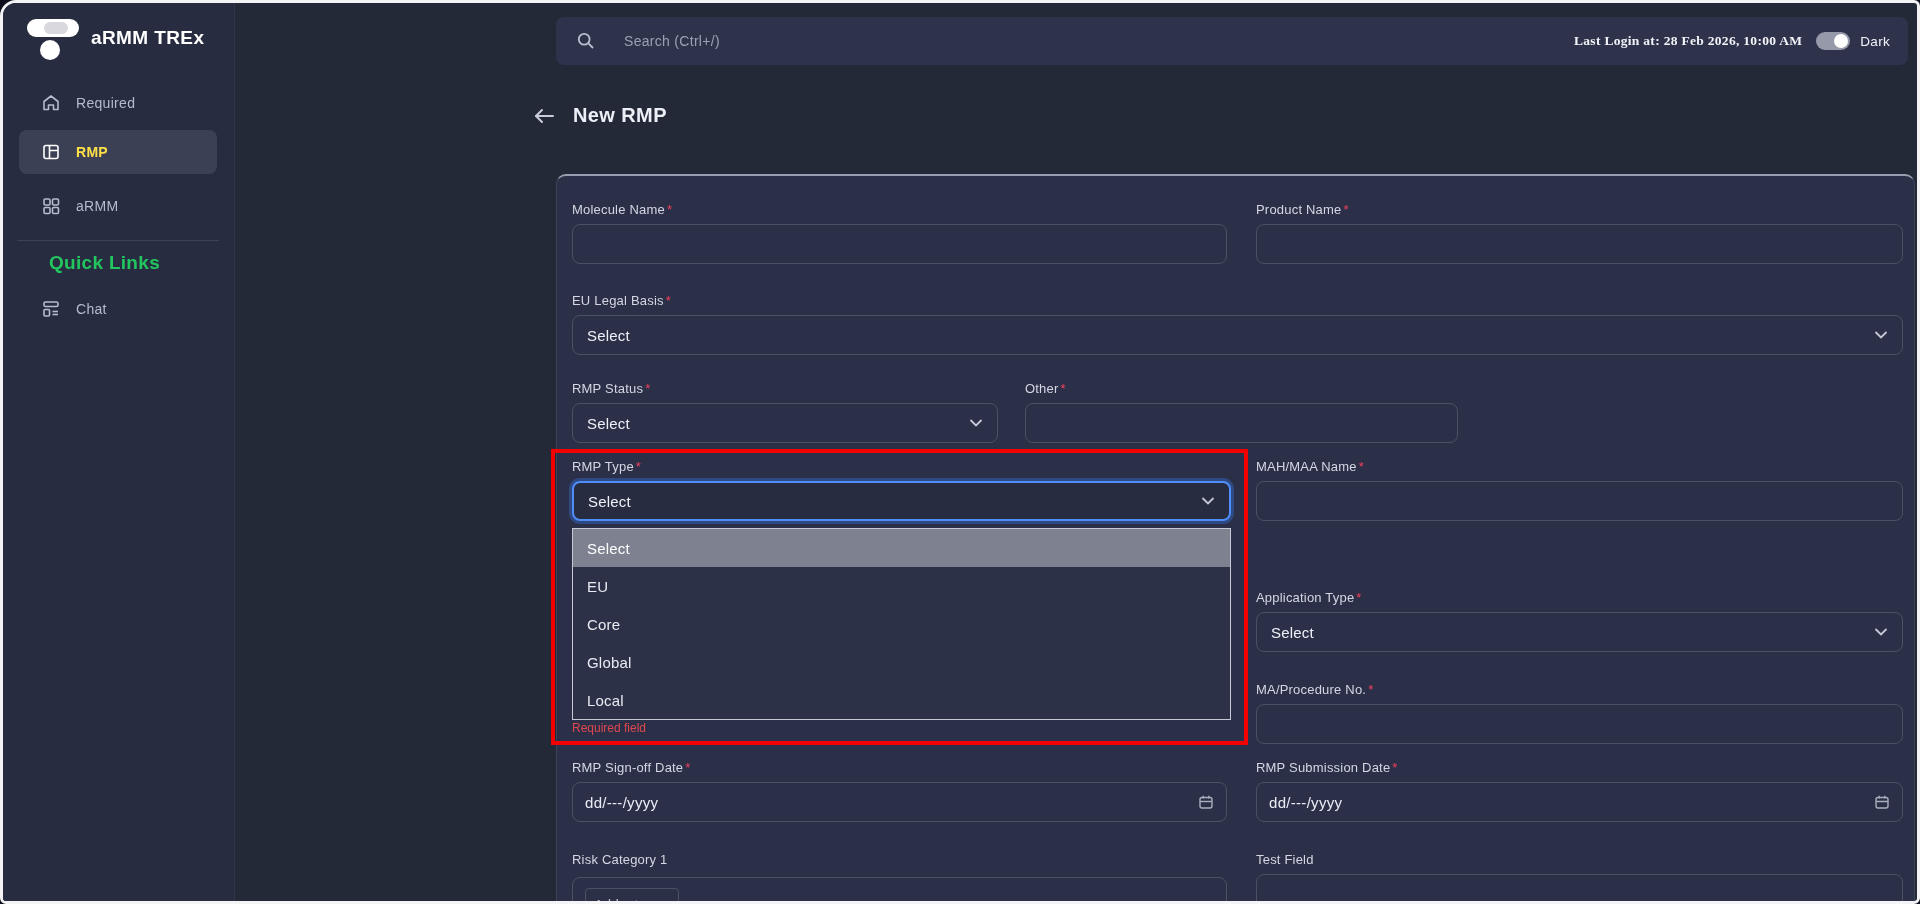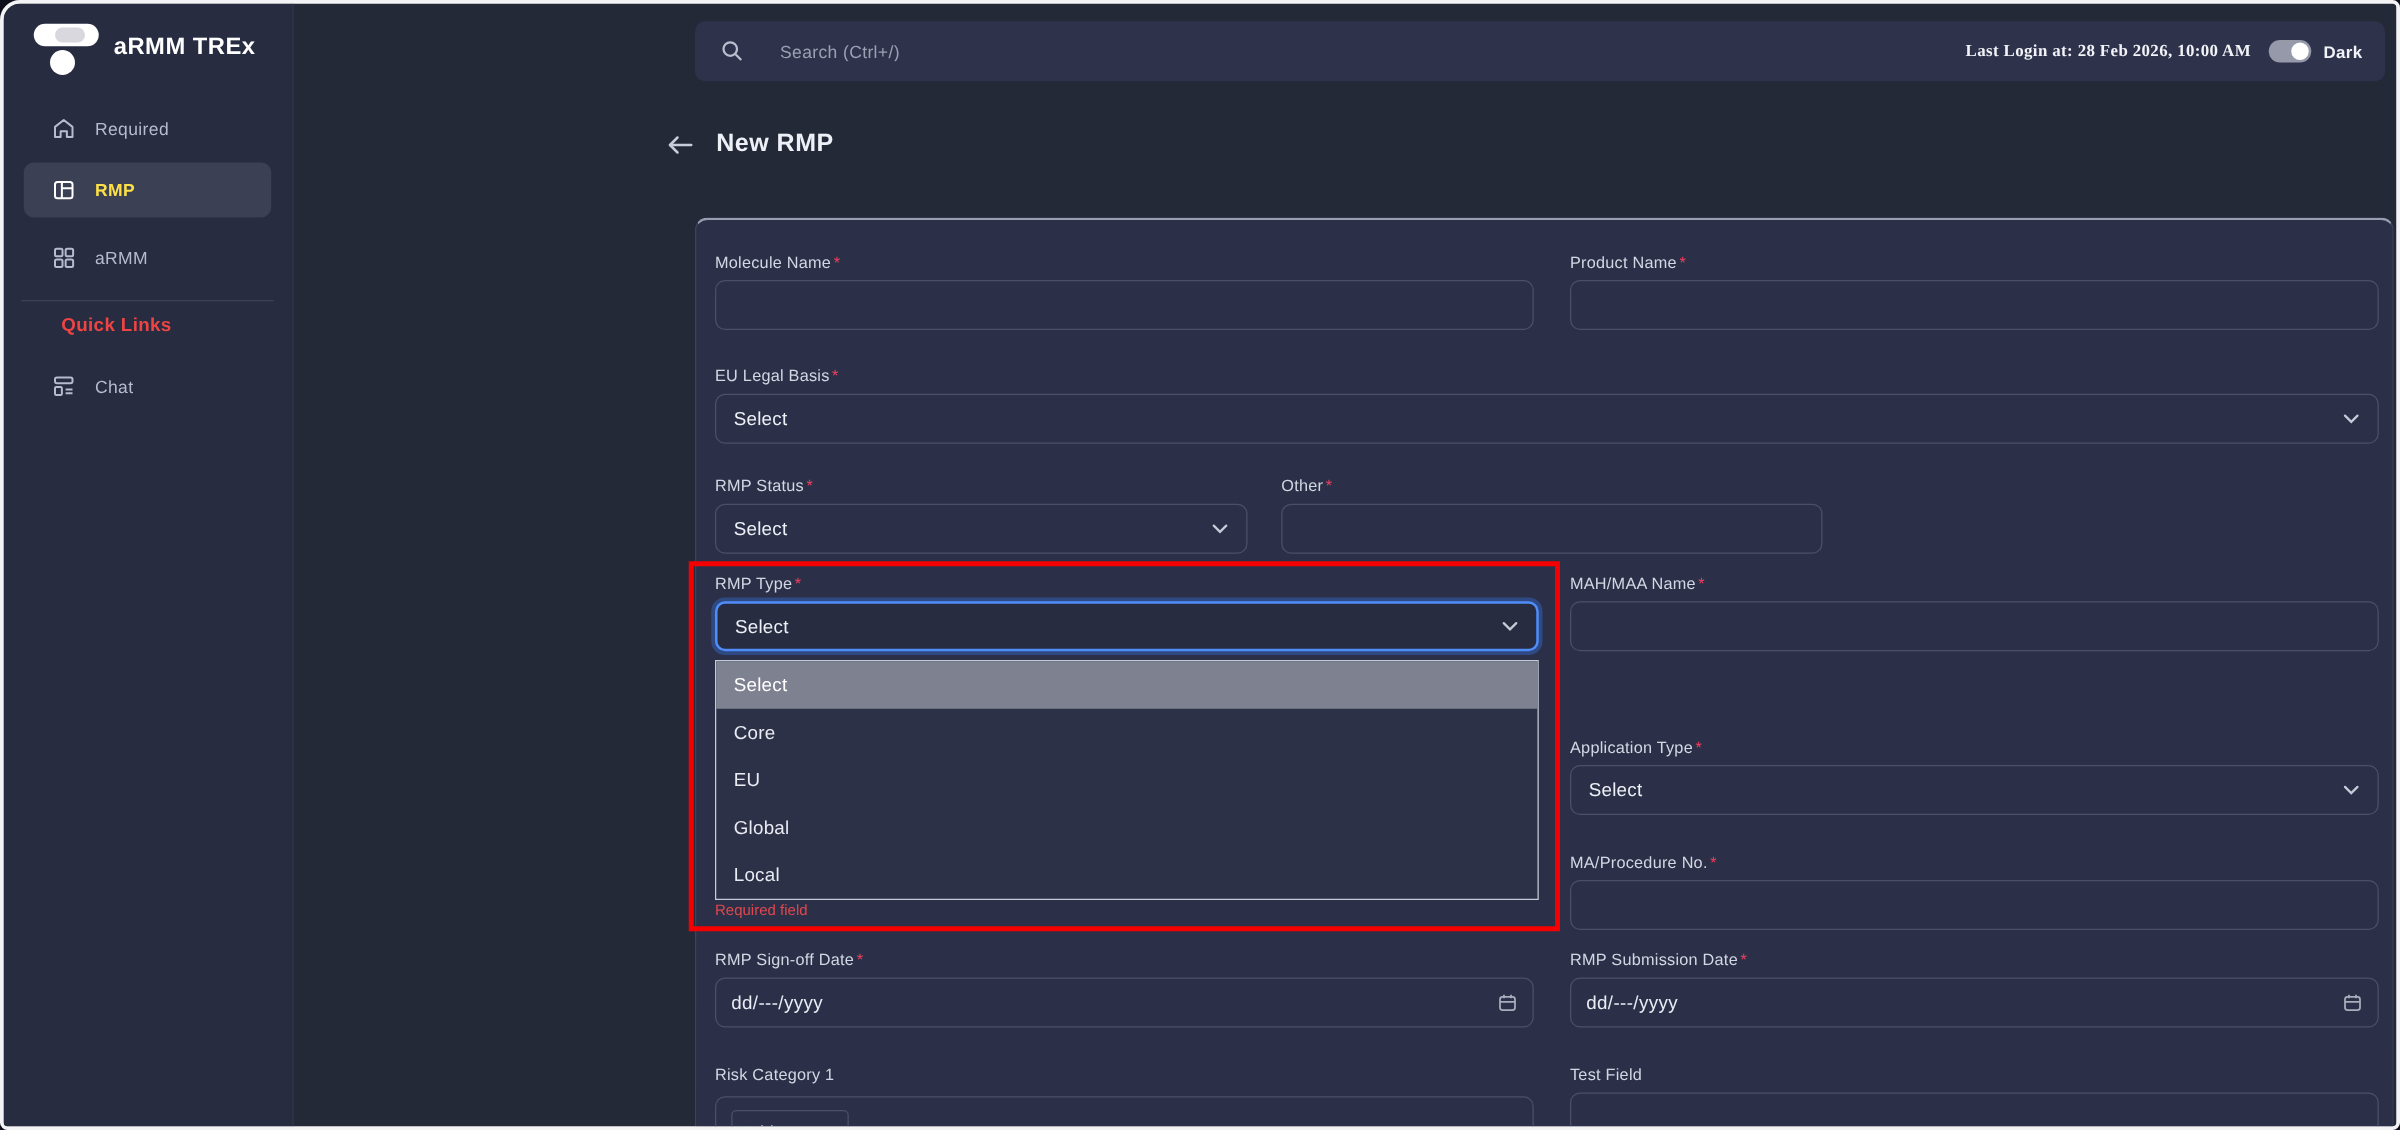--- a/index.html
+++ b/index.html
@@ -25,37 +25,37 @@
     position:absolute; left:0; width:232px; height:44px;
     display:flex; align-items:center; gap:15px; padding-left:38px;
     color:#b6bbcd; font-size:14px; letter-spacing:.3px; cursor:pointer;
   }
   .s-item svg{ flex:0 0 auto; }
   .s-active{
     left:16px; width:198px; background:#3b4055; border-radius:8px;
     padding-left:22px; color:#fde047; font-weight:bold;
   }
   .s-divider{ position:absolute; left:14px; top:237px; width:202px; height:1px; background:#3d425a; }
-  .s-section{ position:absolute; left:46px; top:249px; font-size:15px; font-weight:bold; color:#ef4444; letter-spacing:.3px; }
+  .s-section{ position:absolute; left:46px; top:249px; font-size:19px; font-weight:bold; color:#22c55e; letter-spacing:.3px; }
   
   .searchbar{
     position:absolute; left:553px; top:14px; width:1352px; height:48px;
     background:#2e334b; border-radius:8px;
     display:flex; align-items:center; padding:0 18px 0 20px;
   }
   .searchbar input{
     flex:1; background:transparent; border:none; outline:none;
     font-family:"Liberation Sans", sans-serif;
     font-size:14px; color:#e8eaf2; margin-left:28px; letter-spacing:.3px;
   }
   .searchbar input::placeholder{ color:#9ba1b3; }
   .login-text{ font-size:13.5px; font-weight:bold; color:#f2f3f8; letter-spacing:.3px; white-space:nowrap;font-family:Liberation Serif, serif; }
   .switch{ position:relative; width:34px; height:18px; border-radius:9px; background:#9599a9; margin:0 10px 0 14px; cursor:pointer; }
   .switch .knob{ position:absolute; right:2px; top:2px; width:14px; height:14px; border-radius:50%; background:#ffffff; }
-  .dark-label{ font-size:13.5px; font-weight:bold; color:#f2f3f8; letter-spacing:.3px; }
+  .dark-label{ font-size:13.5px; font-weight:normal; color:#f2f3f8; letter-spacing:.3px; }
   
   .back-arrow{ position:absolute; left:528px; top:102px; cursor:pointer; }
   .page-title{ position:absolute; left:570px; top:101px; font-size:20px; font-weight:bold; color:#eef0f8; letter-spacing:.4px; }
   
   .card{
     position:absolute; left:553px; top:171px; right:2px; bottom:0;
     background:#2b3048;
     border:1px solid #3e4358; border-bottom:none;
     border-top:2px solid #989eaf;
     border-radius:10px 10px 0 0;
@@ -235,22 +235,22 @@
     <span class="sel-text">Select</span>
     <svg width="14" height="10" viewBox="0 0 14 10" fill="none" stroke="#c6cad6" stroke-width="1.8" stroke-linecap="round">
       <polyline points="2,2.5 7,7.5 12,2.5"></polyline>
     </svg>
   </div>
 
   <div class="req-note">Required field</div>
 
   <div class="dropdown">
     <div class="dd-option hl">Select</div>
+    <div class="dd-option">EU</div>
     <div class="dd-option">Core</div>
-    <div class="dd-option">EU</div>
     <div class="dd-option">Global</div>
     <div class="dd-option">Local</div>
   </div>
 
   <div class="f-label" style="left:1253px;top:456px">
     <span>MAH/MAA Name</span><span class="req">*</span>
   </div>
   <input class="f-input" style="left: 1253px; top: 478px; width: 647px;">
 
   <div class="f-label" style="left:1253px;top:587px">

